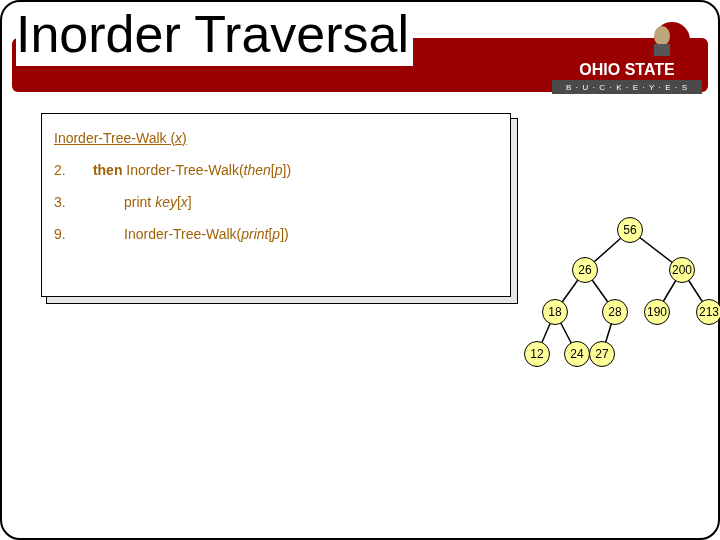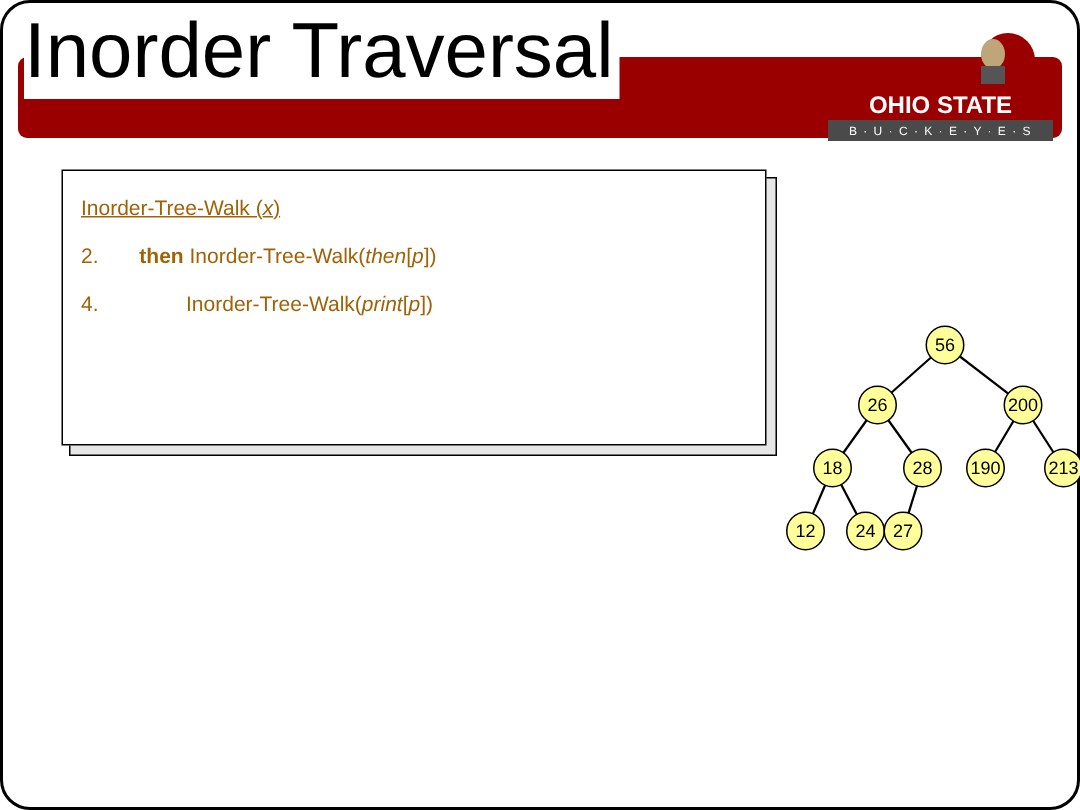--- a/index.html
+++ b/index.html
@@ -115,21 +115,24 @@
 
   <div class="code-box">
     <div class="code-box-inner">
       <div>
         <span class="underline"><span>Inorder-Tree-Walk (</span><i>x</i><span>)</span></span>
       </div>
       <div>
         <span style="white-space:pre">2.       </span><b>then</b><span> Inorder-Tree-Walk(</span><i>then</i><span>[</span><i>p</i><span>])</span>
       </div>
       <div>
-        <span style="white-space:pre">4.               Inorder-Tree-Walk(</span><i>print</i><span>[</span><i>p</i><span>])</span>
+        <span style="white-space:pre">3.               print </span><i>key</i><span>[</span><i>x</i><span>]</span>
+      </div>
+      <div>
+        <span style="white-space:pre">9.               Inorder-Tree-Walk(</span><i>print</i><span>[</span><i>p</i><span>])</span>
       </div>
     </div>
   </div>
 
   <svg class="tree">
 
     <line x1="628" y1="228" x2="583" y2="268"></line>
     <line x1="628" y1="228" x2="680" y2="268"></line>
     <line x1="583" y1="268" x2="553" y2="310"></line>
     <line x1="583" y1="268" x2="613" y2="310"></line>

